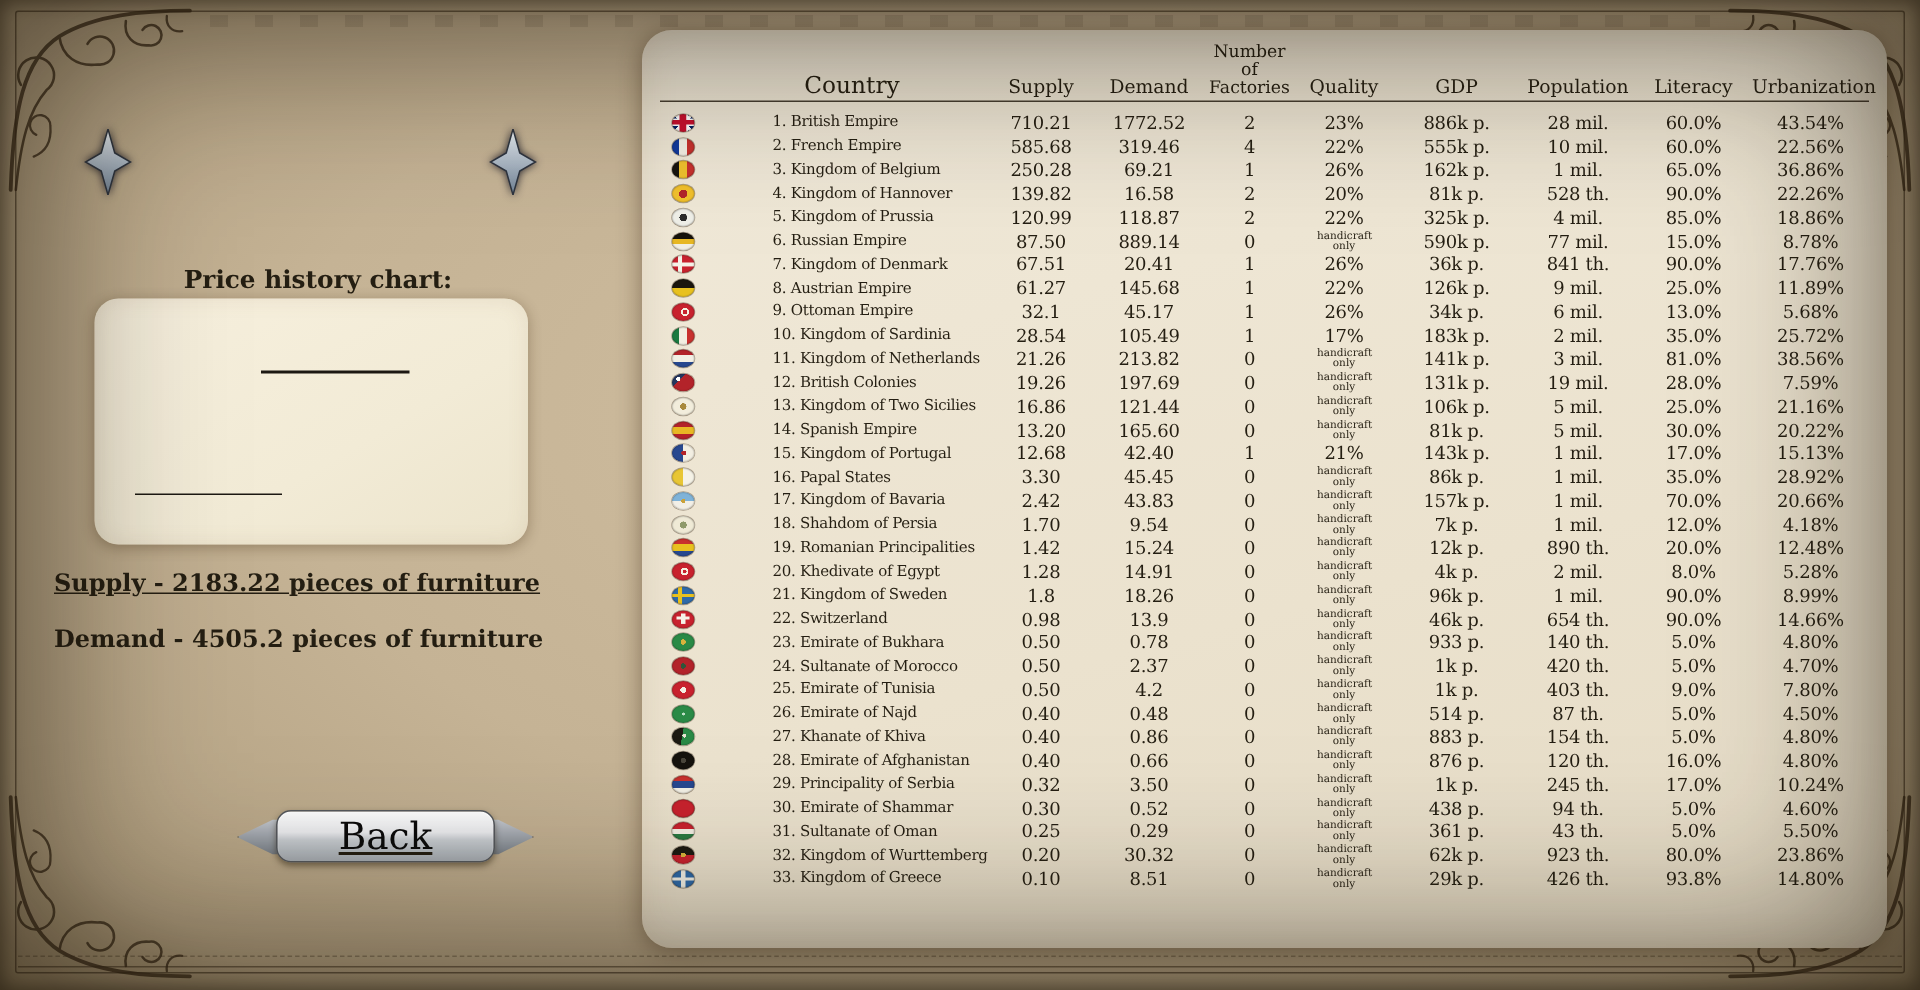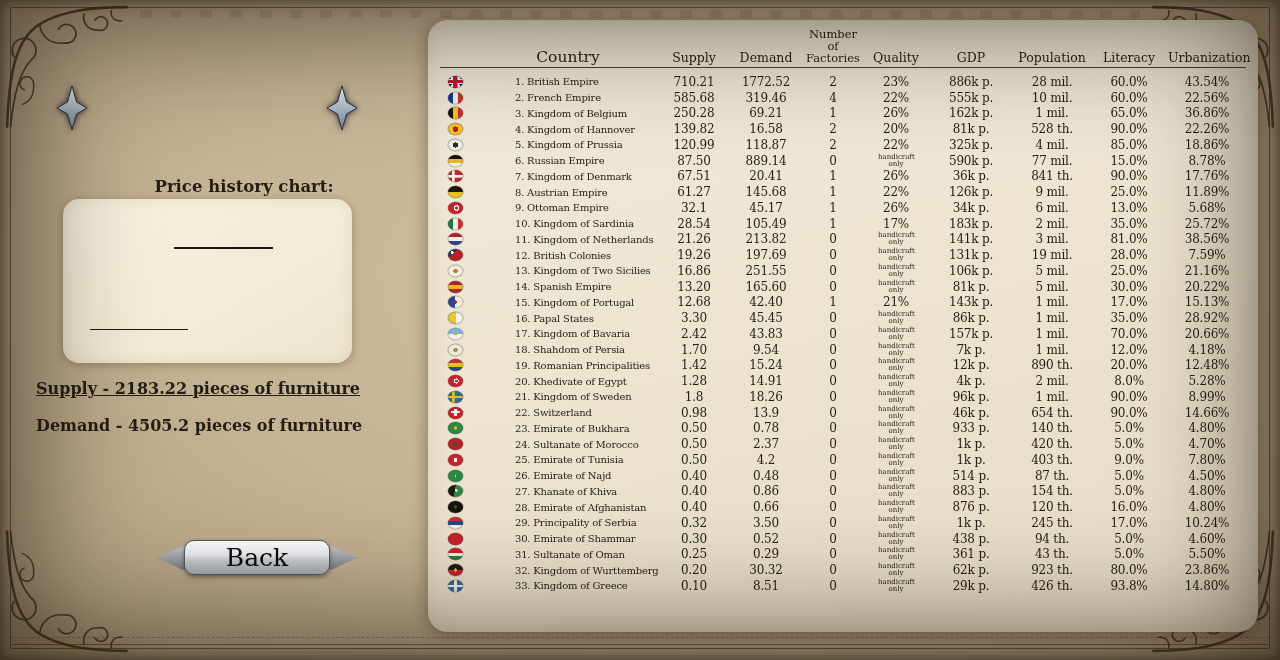--- a/index.html
+++ b/index.html
@@ -23,36 +23,36 @@
     box-shadow:inset 0 0 120px 26px rgba(26,17,6,.58), inset 0 0 12px 2px rgba(26,17,6,.5);}
   
   .left-panel{position:absolute;left:0;top:0;width:428px;height:660px;}
   .title-row{position:absolute;top:92px;left:0;width:424px;text-align:center;}
   .good-title{font-size:27px;font-weight:bold;letter-spacing:.5px;margin:0;display:inline-block;}
   .nav-arrow{position:absolute;top:-6px;width:32px;height:44px;cursor:pointer;
     filter:drop-shadow(0 0 3px rgba(15,15,30,.85));}
   .nav-arrow.left{left:56px;}
   .nav-arrow.right{left:326px;}
   .price-label{position:absolute;top:140px;left:0;width:424px;text-align:center;font-size:20px;font-weight:bold;}
-  .chart-label{position:absolute;top:177px;left:0;width:424px;text-align:center;font-size:16.5px;font-weight:bold;margin-left:32px;}
+  .chart-label{position:absolute;top:177px;left:0;width:424px;text-align:center;font-size:16.5px;font-weight:bold;}
   .chart-box{position:absolute;left:63px;top:199px;width:289px;height:164px;border-radius:16px;
     background:linear-gradient(150deg,#f7f0de 0%,#f2ebd6 60%,#ece4cc 100%);
     box-shadow:0 2px 9px rgba(60,40,15,.33), inset 0 0 14px rgba(140,110,70,.12);}
   .seg{position:absolute;height:1.7px;background:#1c1812;}
   .supply-label{position:absolute;top:379px;left:36px;font-size:16px;font-weight:bold;white-space:nowrap;text-decoration:underline;}
   .demand-label{position:absolute;top:416px;left:36px;font-size:16px;font-weight:bold;white-space:nowrap;}
   
   .back-btn{position:absolute;left:158px;top:538px;width:198px;height:40px;cursor:pointer;}
   .back-ornament{position:absolute;inset:7px 0;border:1px solid #4b4b4b;
     background:linear-gradient(#c2c7cd,#777d85);
     clip-path:polygon(0 50%, 12% 6%, 88% 6%, 100% 50%, 88% 94%, 12% 94%);}
   .back-pill{position:absolute;left:26px;right:26px;top:2px;bottom:3px;border-radius:10px;
     background:linear-gradient(#fdfdfd 0%,#e9ebed 42%,#c6cacf 58%,#a2a8ae 100%);
     border:1px solid #54575b;display:flex;align-items:center;justify-content:center;
-    box-shadow:inset 0 1px 1px rgba(255,255,255,.9), 0 2px 4px rgba(40,30,10,.5);}
+    box-shadow:inset 0 1px 1px rgba(255,255,255,.9), 0 2px 4px rgba(40,30,10,.5);text-decoration:underline;}
   .back-pill span{font-size:25px;color:#0b0b0b;}
   
   .table-panel{position:absolute;left:428px;top:20px;width:830px;height:612px;border-radius:20px;
     background:linear-gradient(165deg,#f1eada 0%,#ebe2ce 60%,#e5dbc5 100%);
     box-shadow:0 2px 16px rgba(50,32,12,.45), inset 0 0 24px rgba(130,100,60,.16);
     padding:0;box-sizing:border-box;z-index:5;}
   .tgrid{--cols:218px 72px 72px 62px 64px 86px 76px 78px 78px;}
   .thead{display:grid;grid-template-columns:var(--cols);align-items:end;
     margin:8px 12px 0 12px;padding-bottom:3px;border-bottom:1.6px solid rgba(40,32,20,.85);min-height:26px;}
   .th{text-align:center;font-size:12.5px;line-height:13px;}
@@ -328,21 +328,21 @@
     <div class="c v-lit">28.0%</div>
     <div class="c v-urb">7.59%</div>
   </div>
 
   <div class="trow">
     <div class="c country">
       <span class="flag" style="background: radial-gradient(circle, rgb(168, 137, 60) 0px, rgb(168, 137, 60) 22%, rgb(242, 237, 220) 23%);"></span>
       <span class="cname">13. Kingdom of Two Sicilies</span>
     </div>
     <div class="c v-supply">16.86</div>
-    <div class="c v-demand">251.55</div>
+    <div class="c v-demand">121.44</div>
     <div class="c v-fact">0</div>
     <div class="c v-quality handicraft">handicraft only</div>
     <div class="c v-gdp">106k p.</div>
     <div class="c v-pop">5 mil.</div>
     <div class="c v-lit">25.0%</div>
     <div class="c v-urb">21.16%</div>
   </div>
 
   <div class="trow">
     <div class="c country">

